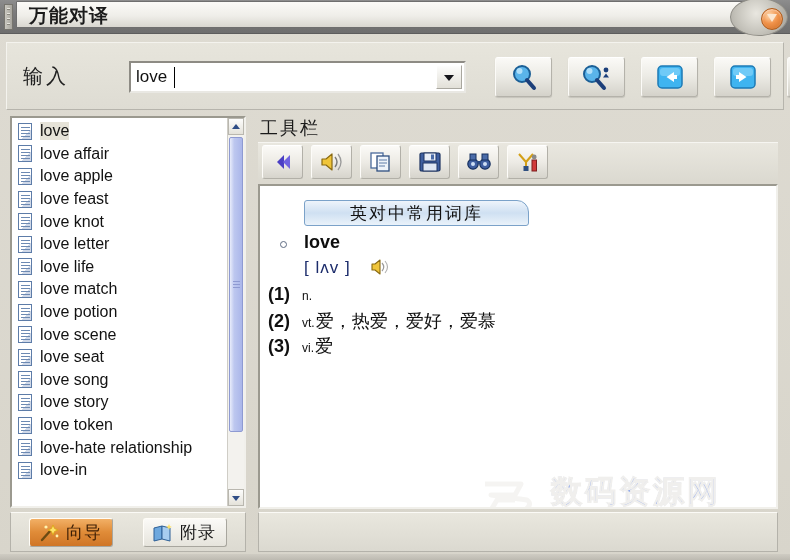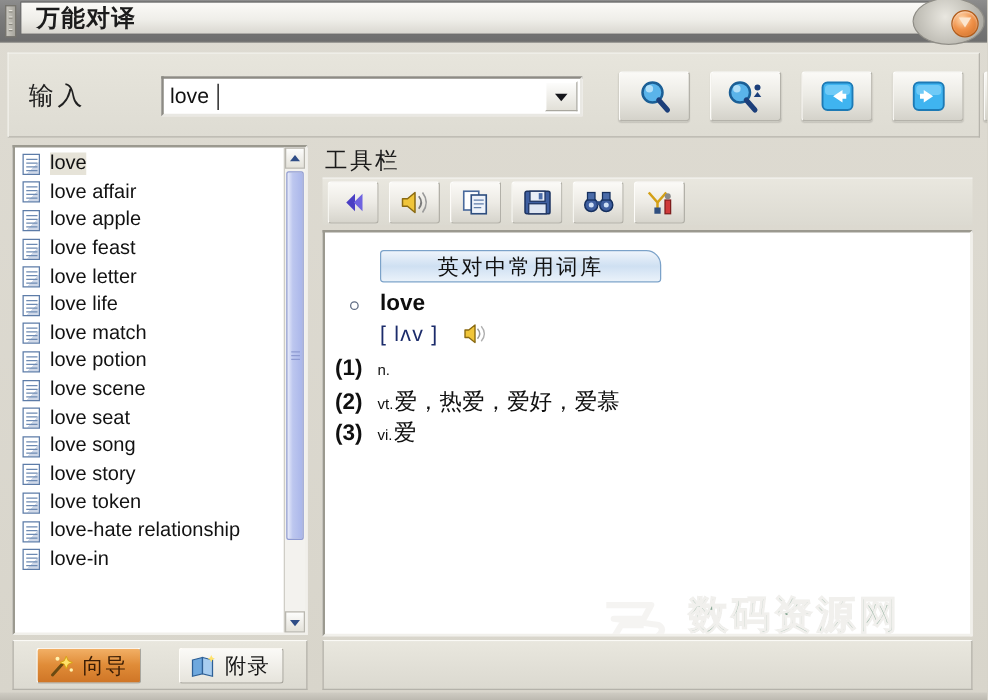--- a/index.html
+++ b/index.html
@@ -396,21 +396,21 @@
     left: 215px; top: 280px;
     width: 300px; height: 100px;
     pointer-events: none;
     opacity: .5;
   }
   .wm-text {
     position: absolute;
     left: 76px; top: 5px;
     font-size: 31px;
     font-weight: bold;
-    color: #14532d;
+    color: #1d4ed8;
     letter-spacing: 3px;
     -webkit-text-stroke: 1px #e3e1dc;
   }
 
   .rbottom {
     position: absolute;
     left: 6px; top: 398px;
     width: 520px; height: 40px;
     background: linear-gradient(180deg,#e9e7de,#dbd9d0);
     border: 1px solid #b4b2aa;
@@ -500,20 +500,24 @@
             <span class="doc-ico"></span>
             <span class="ltext">love affair</span>
           </div>
           <div class="litem">
             <span class="doc-ico"></span>
             <span class="ltext">love apple</span>
           </div>
           <div class="litem">
             <span class="doc-ico"></span>
             <span class="ltext">love feast</span>
+          </div>
+          <div class="litem">
+            <span class="doc-ico"></span>
+            <span class="ltext">love knot</span>
           </div>
           <div class="litem">
             <span class="doc-ico"></span>
             <span class="ltext">love letter</span>
           </div>
           <div class="litem">
             <span class="doc-ico"></span>
             <span class="ltext">love life</span>
           </div>
           <div class="litem">

